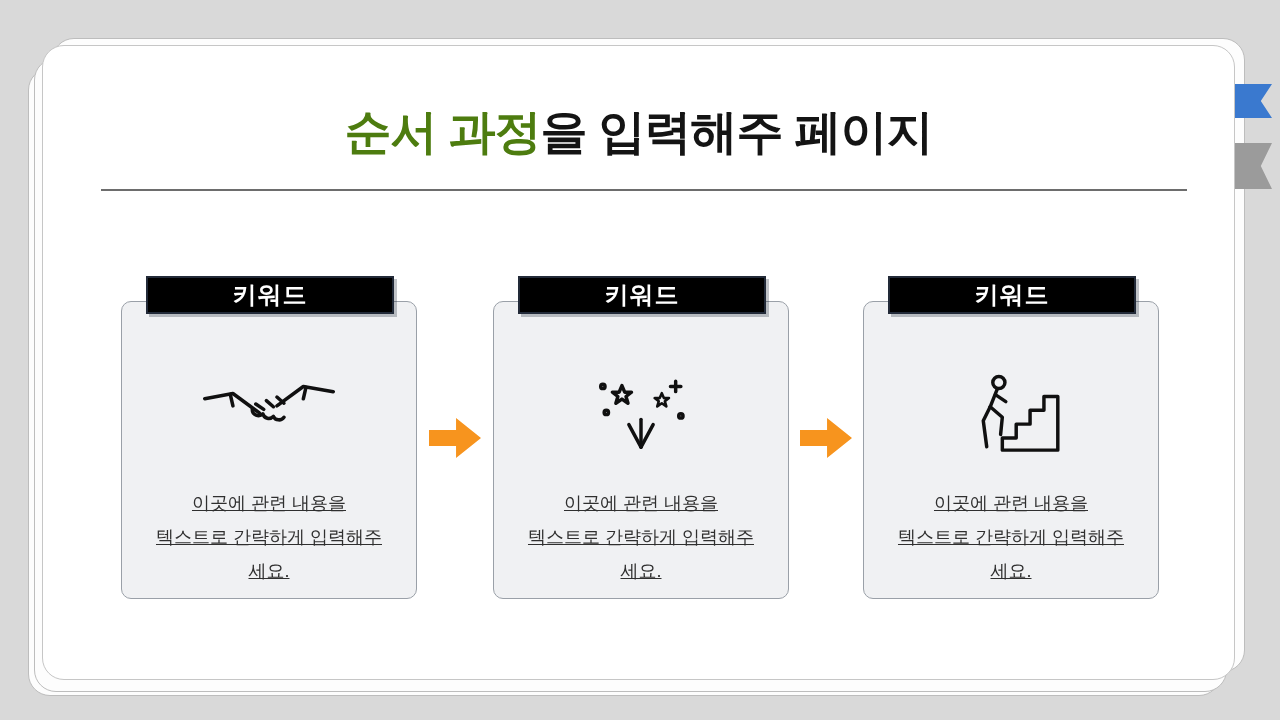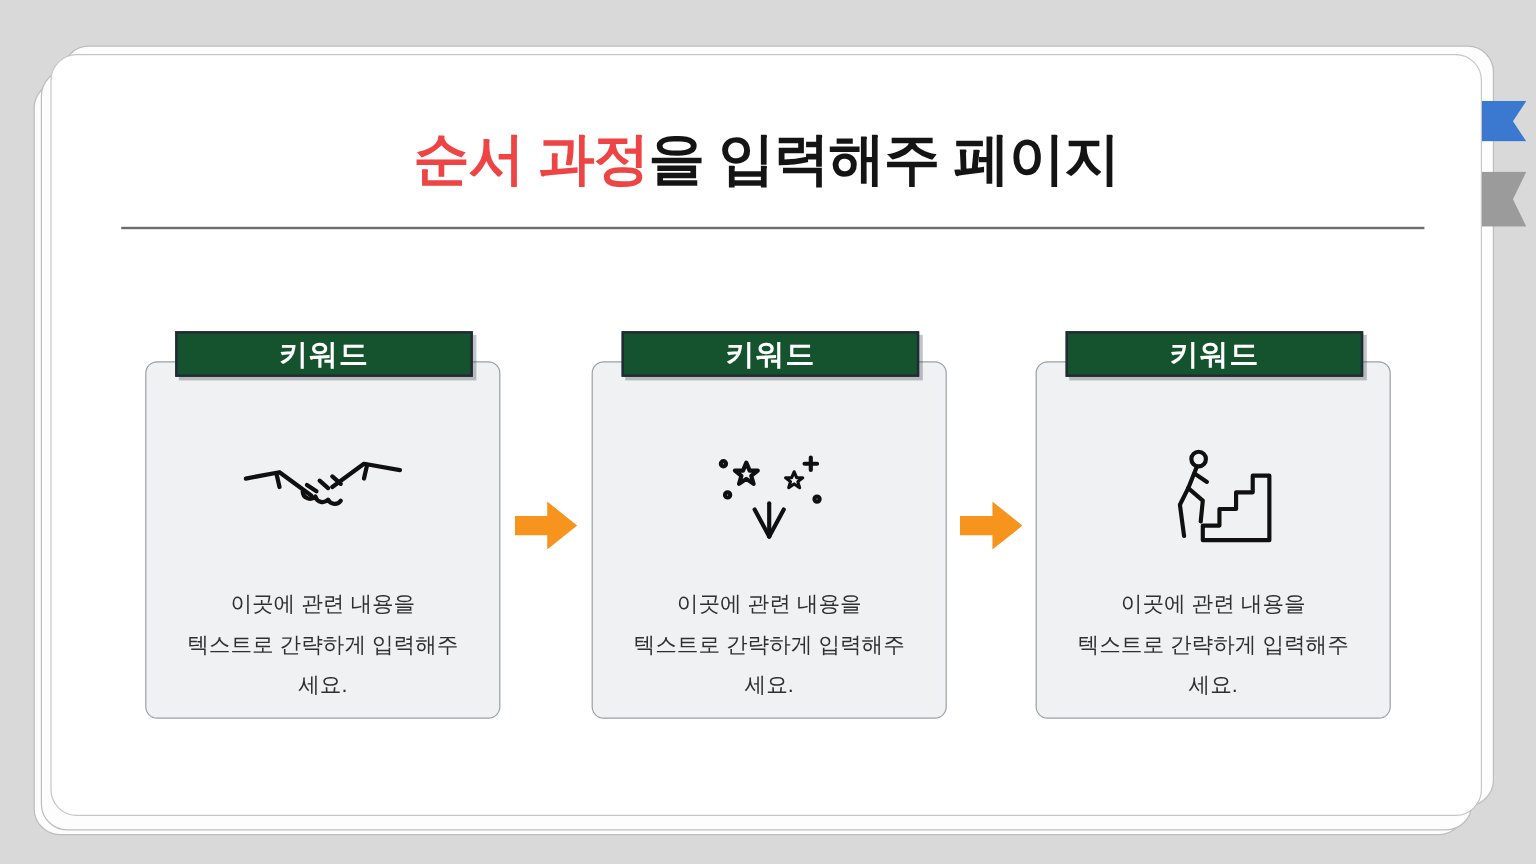--- a/index.html
+++ b/index.html
@@ -17,40 +17,40 @@
   
   .ribbon { position:absolute; left:1232px; width:40px; clip-path:polygon(0 0,100% 0,72% 50%,100% 100%,0 100%); }
   .ribbon-blue { top:84px; height:34px; background:#3a79cf; }
   .ribbon-gray { top:143px; height:46px; background:#9b9b9b; }
 
   .slide { position:absolute; left:42px; top:45px; width:1193px; height:635px;
            background:#ffffff; border:1px solid #c6c6c6; border-radius:22px; }
 
   .title { position:absolute; top:55px; left:0; width:100%; text-align:center;
            font-size:47px; font-weight:800; color:#141414; letter-spacing:-1px; }
-  .title .hl { color:#ef4444; }
+  .title .hl { color:#4d7c0f; }
 
   .divider { position:absolute; top:143px; left:58px; width:1086px; height:2px; background:#6d6d6d; }
 
   
   .step { position:absolute; width:296px; height:298px; background:#f0f1f3;
           border:1.5px solid #9aa0a8; border-radius:10px; }
   .step-1 { left:78px;  top:255px; }
   .step-2 { left:450px; top:255px; }
   .step-3 { left:820px; top:255px; }
 
   .step-header { position:absolute; top:-26px; left:24px; width:248px; height:38px;
-                 background:#14532d; border:2px solid #222a38;
+                 background:#000000; border:2px solid #222a38;
                  box-shadow:3px 3px 0 rgba(34,42,56,0.28);
                  display:flex; align-items:center; justify-content:center;
                  color:#ffffff; font-size:24px; font-weight:800; letter-spacing:1px; }
 
   .step-body { width:100%; height:100%; display:flex; flex-direction:column; align-items:center; }
   .icon-wrap { margin-top:54px; height:112px; display:flex; align-items:center; justify-content:center; }
-  .desc { margin-top:18px; text-align:center; font-size:18px; line-height:34px; color:#2f2f2f; }
+  .desc { margin-top:18px; text-align:center; font-size:18px; line-height:34px; color:#2f2f2f;text-decoration:underline; }
 
   .icon-stroke { stroke:#101010; stroke-width:4; fill:none; stroke-linecap:round; stroke-linejoin:round; }
 
   
   .flow-arrow { position:absolute; width:52px; height:40px; background:#f7941e;
                 clip-path:polygon(0 30%,52% 30%,52% 0,100% 50%,52% 100%,52% 70%,0 70%); }
   .arrow-1 { left:386px; top:372px; }
   .arrow-2 { left:757px; top:372px; }
 </style>
 </head>

